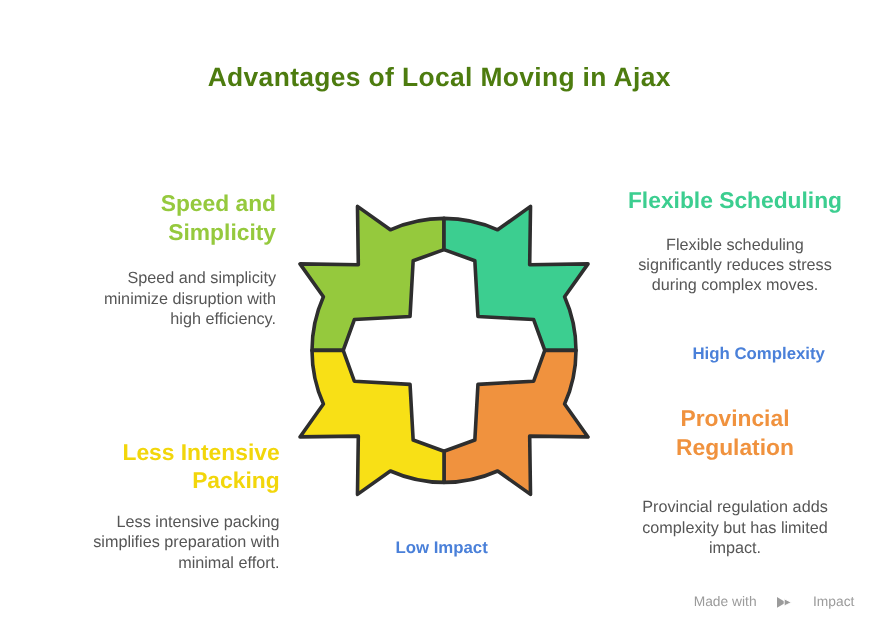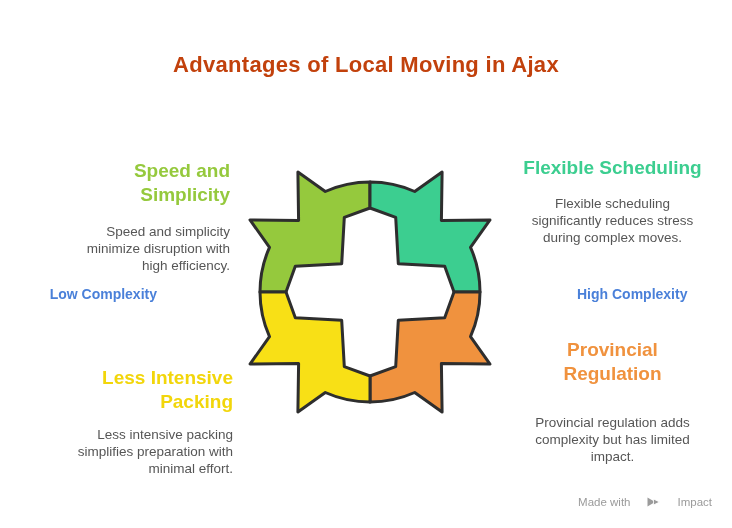--- a/index.html
+++ b/index.html
@@ -58,23 +58,23 @@
     display:flex; align-items:center; gap:17px;
     font-size:11.5px; color:#9B9B9B;
   }
   .napkin-icon { display:inline-block; width:13px; height:12px; }
 </style>
 </head>
 <body>
 
 <div class="canvas">
 
-  <div class="title" style="color: #c2410c;">Advantages of Local Moving in Ajax</div>
+  <div class="title" style="color: #4d7c0f;">Advantages of Local Moving in Ajax</div>
 
-  <div class="axis-label axis-left" style="color: rgb(74, 128, 217);">Low Complexity</div>
+  <div class="axis-label axis-bottom" style="color: rgb(74, 128, 217);">Low Impact</div>
   <div class="axis-label axis-right" style="color: rgb(74, 128, 217);">High Complexity</div>
 
   <div class="section-heading align-r head-tl" style="color: rgb(149, 201, 61);">Speed and
 Simplicity</div>
   <div class="section-desc    align-r desc-tl">Speed and simplicity
 minimize disruption with
 high efficiency.</div>
 
   <div class="section-heading align-l head-tr" style="color: rgb(60, 206, 144);">Flexible Scheduling</div>
   <div class="section-desc    align-l desc-tr">Flexible scheduling

